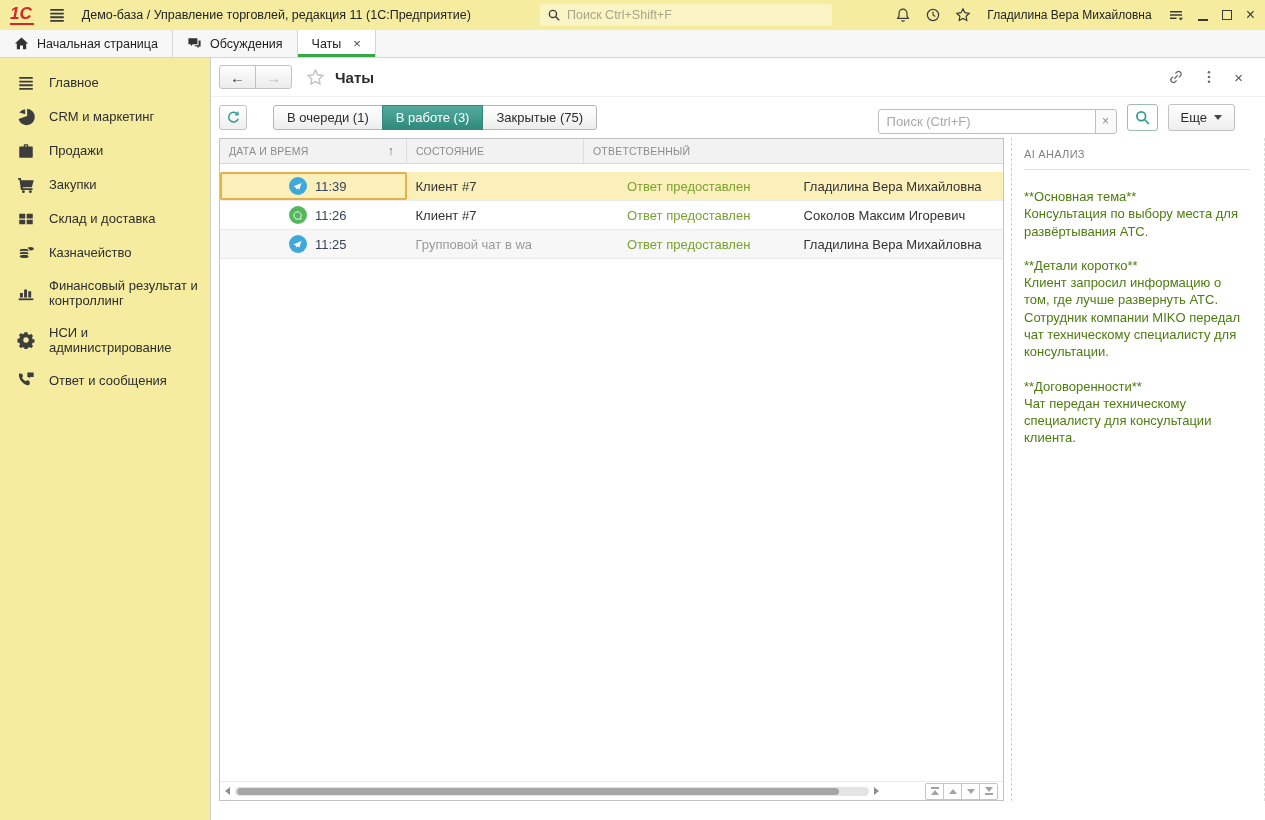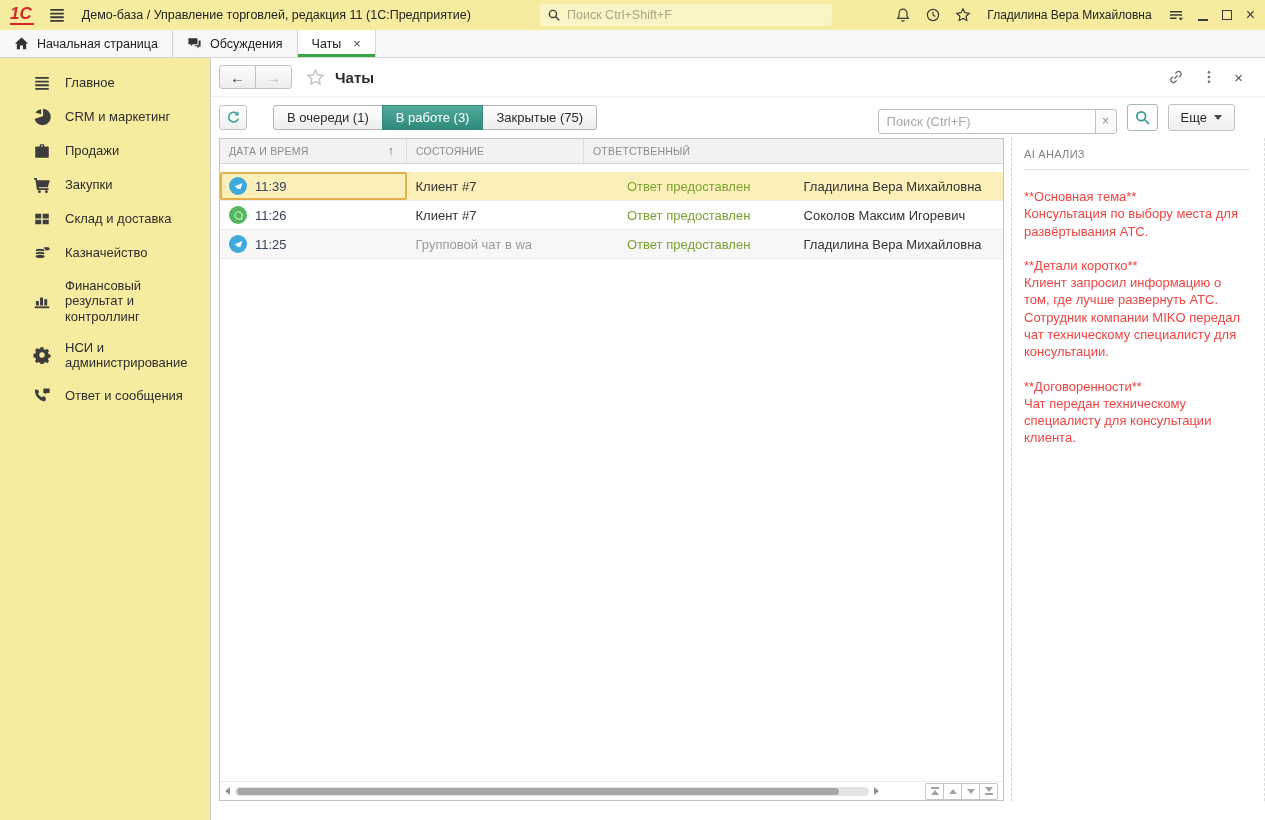--- a/index.html
+++ b/index.html
@@ -34,21 +34,21 @@
   .tabbar { position:absolute; top:30px; left:0; right:0; height:28px; background:#f7f7f7;
     border-bottom:1px solid #d5d5d5; display:flex; }
   .tab { display:flex; align-items:center; gap:8px; padding:0 14px; border-right:1px solid #d5d5d5;
     font-size:12.5px; color:#222; cursor:pointer; background:#f7f7f7; }
   .tab .t-ic { width:15px; color:#333; }
   .tab.active { background:#fff; box-shadow: inset 0 -3px 0 #35a745; }
   .tab .t-close { margin-left:4px; color:#444; font-size:13px; line-height:1; }
 
   
   .sidebar { position:absolute; top:58px; left:0; width:210px; bottom:0; background:#f6ec9f; padding-top:8px; }
-  .side-item { display:flex; align-items:center; gap:13px; padding:8px 8px 8px 32px;
+  .side-item { display:flex; align-items:center; gap:13px; padding:8px 8px 8px 16px;
     font-size:13px; color:#2d2d2d; cursor:pointer; line-height:1.18; }
   .side-item .s-ic { width:20px; min-width:20px; color:#3d3d3d; display:flex; justify-content:center; }
   .side-item .s-ic svg { width:18px; }
 
   
   .main { position:absolute; top:58px; left:210px; width:1055px; bottom:0; background:#fff;
     border-left:1px solid #cfcfcf; }
   .nav-row { height:39px; display:flex; align-items:center; padding:0 8px;
     border-bottom:1px solid #f0f0f0; }
   .navbtns { display:flex; }
@@ -94,21 +94,21 @@
   .content { position:absolute; top:80px; left:0; right:0; bottom:0; }
 
   
   .table-frame { position:absolute; top:0; left:8px; width:785px; height:663px;
     border:1px solid #c3c3c3; background:#fff; display:flex; flex-direction:column; }
   .t-header { height:25px; display:flex; background:#f2f2f2; border-bottom:1px solid #d8d8d8; }
   .t-hcell { display:flex; align-items:center; padding-left:9px; font-size:10.5px; color:#8c8c8c;
     letter-spacing:.2px; border-right:1px solid #dcdcdc; overflow:hidden; white-space:nowrap; }
   .t-hcell:last-child { border-right:none; }
   .sort-arrow { margin-left:auto; margin-right:12px; color:#666; font-size:12px; }
-  .c0 { width:187px; } .c1 { width:212px; } .c2 { width:177px; } .c3 { width:209px; }
+  .c0 { width:187px;justify-content:center; } .c1 { width:212px; } .c2 { width:177px; } .c3 { width:209px; }
   .t-body { flex:1; overflow:hidden; }
   .t-row { height:29px; display:flex; align-items:stretch; border-bottom:1px solid #ececec;
     font-size:13px; color:#333; cursor:pointer; background:#fff; }
   .t-row.alt { background:#f7f7f7; }
   .t-row.selected { background:#fcf0ba;margin-top:8px; }
   .t-cell { display:flex; align-items:center; padding-left:9px; overflow:hidden; white-space:nowrap; }
   .t-row.selected .t-cell.c0 { box-shadow:inset 0 0 0 2px #e5b04a; border-radius:2px; }
   .cell-time { color:#37435c; margin-left:8px; }
   .chan { width:18px; height:18px; min-width:18px; border-radius:50%; display:flex;
     align-items:center; justify-content:center; }
@@ -136,21 +136,21 @@
     cursor:pointer; }
   .navbtn:first-child { border-radius:2px 0 0 2px; margin-left:0; }
   .navbtn:last-child { border-radius:0 2px 2px 0; }
 
   
   .ai-panel { position:absolute; top:0; left:800px; right:0; height:663px;
     border-left:1px dashed #cdcdcd; border-right:1px dashed #ddd; padding:6px 14px 0 12px; background:#fff; }
   .ai-title { font-size:11px; color:#828282; letter-spacing:.3px; padding:4px 0 9px;
     border-bottom:1px solid #e2e2e2; }
   .ai-sections { margin-top:18px; }
-  .ai-para { margin-bottom:17px; font-size:13px; color:#ef4444; line-height:1.33; }
+  .ai-para { margin-bottom:17px; font-size:13px; color:#4d7c0f; line-height:1.33; }
 </style>
 </head>
 <body>
 
 <div class="titlebar">
   <div class="logo">1С</div>
   <span class="hamburger">
       <svg viewBox="0 0 16 16" fill="currentColor">
         <path d="M2 2.6h12v1.6H2zM2 5.9h12v1.6H2zM2 9.2h12v1.6H2zM2 12.5h12v1.6H2z"></path>
       </svg>

